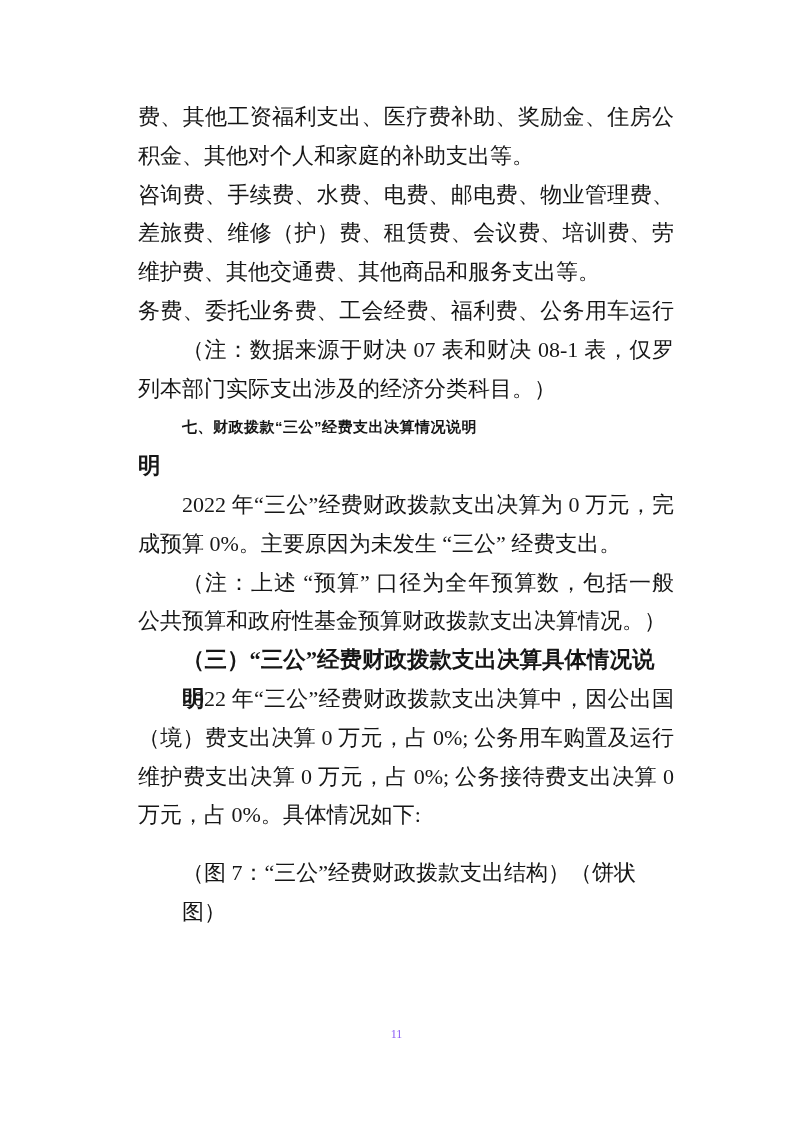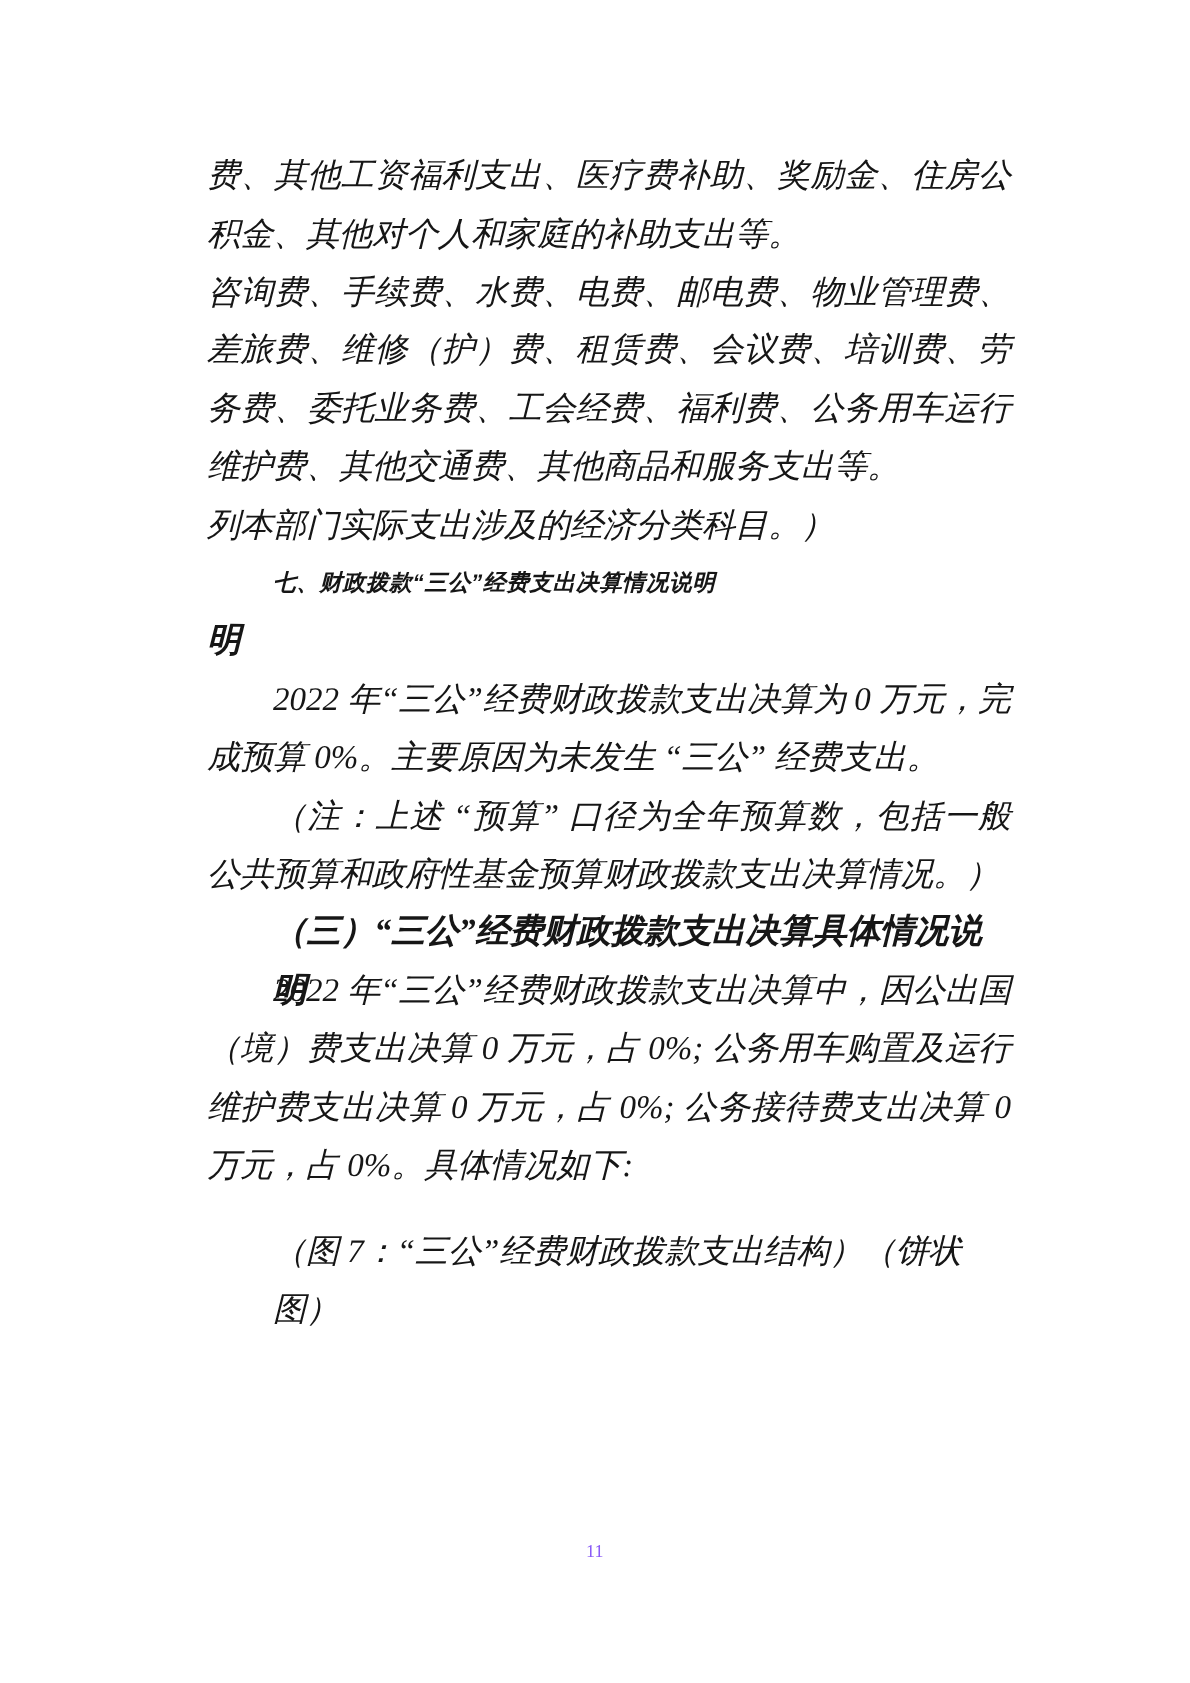--- a/index.html
+++ b/index.html
@@ -22,21 +22,20 @@
     width: 536px;
   }
   .line {
     font-family: "Liberation Serif", "DejaVu Serif", serif;
     font-size: 22px;
     line-height: 38.8px;
     height: 38.8px;
     text-align: left;
     white-space: normal;
     overflow: visible;
-    font-style: italic;
   }
   .line.indent { padding-left: 44px; }
   .line.justify {
     text-align: justify;
     text-align-last: justify;
     text-justify: inter-character;
   }
   .line.heading-hei {
     font-family: "Liberation Sans", "DejaVu Sans", sans-serif;
     font-weight: 700;
@@ -63,22 +62,23 @@
 </style>
 </head>
 <body>
 
 <div class="page">
   <div class="text-block" id="text-block">
       <div class="line body justify">费、其他工资福利支出、医疗费补助、奖励金、住房公</div>
       <div class="line body">积金、其他对个人和家庭的补助支出等。</div>
       <div class="line body justify">咨询费、手续费、水费、电费、邮电费、物业管理费、</div>
       <div class="line body justify">差旅费、维修（护）费、租赁费、会议费、培训费、劳</div>
+      <div class="line body">维护费、其他交通费、其他商品和服务支出等。</div>
       <div class="line body justify">务费、委托业务费、工会经费、福利费、公务用车运行</div>
-      <div class="line body">维护费、其他交通费、其他商品和服务支出等。</div>
+      <div class="line body indent justify">（注：数据来源于财决 07 表和财决 08-1 表，仅罗</div>
       <div class="line body">列本部门实际支出涉及的经济分类科目。）</div>
       <div class="line heading-hei indent">七、财政拨款“三公”经费支出决算情况说明</div>
       <div class="line heading-kai">明</div>
       <div class="line body indent justify">2022 年“三公”经费财政拨款支出决算为 0 万元，完</div>
       <div class="line body">成预算 0%。主要原因为未发生 “三公” 经费支出。</div>
       <div class="line body indent justify">（注：上述 “预算” 口径为全年预算数，包括一般</div>
       <div class="line body">公共预算和政府性基金预算财政拨款支出决算情况。）</div>
       <div class="line heading-kai indent">（三）“三公”经费财政拨款支出决算具体情况说明</div>
       <div class="line body indent justify">2022 年“三公”经费财政拨款支出决算中，因公出国</div>
       <div class="line body justify">（境）费支出决算 0 万元，占 0%; 公务用车购置及运行</div>

